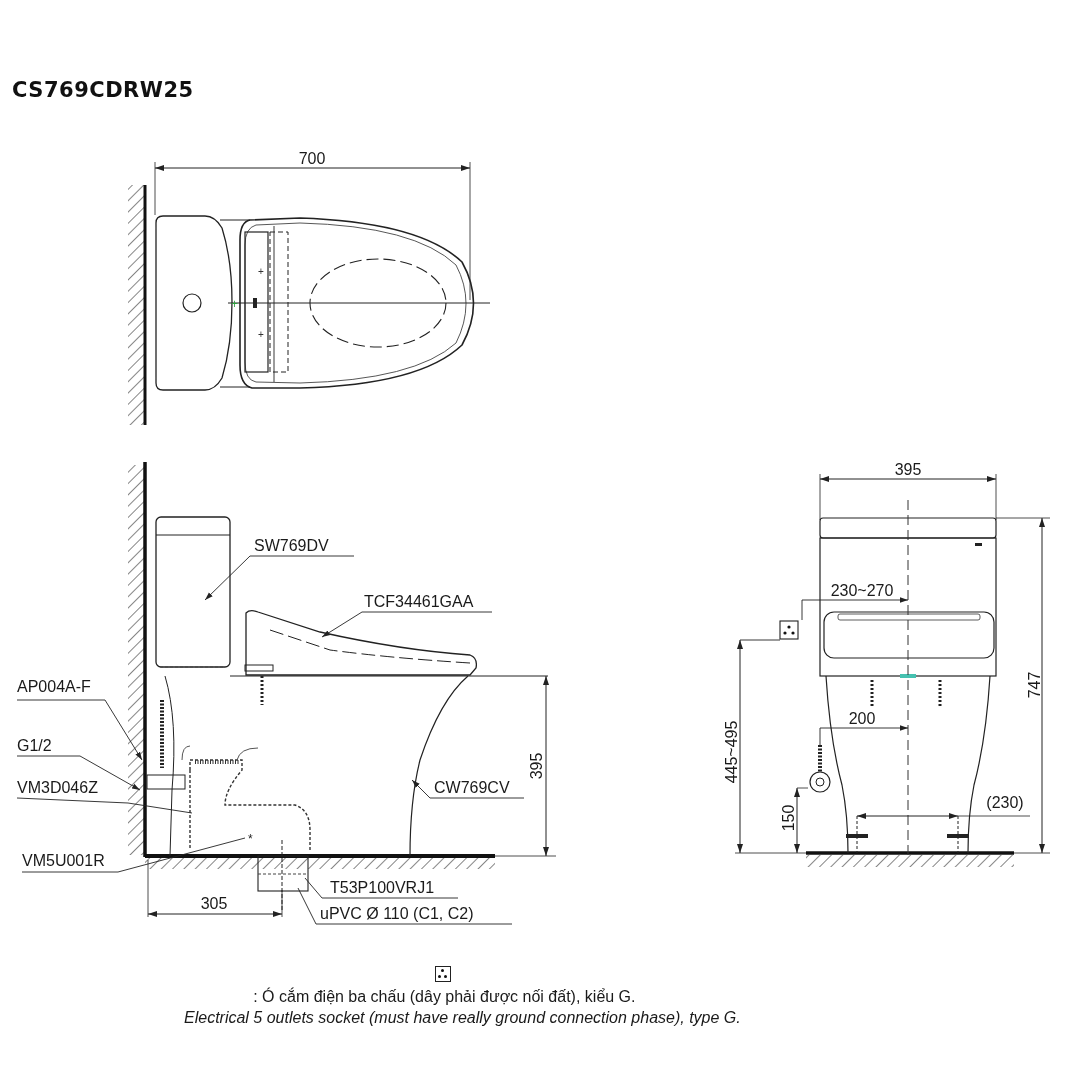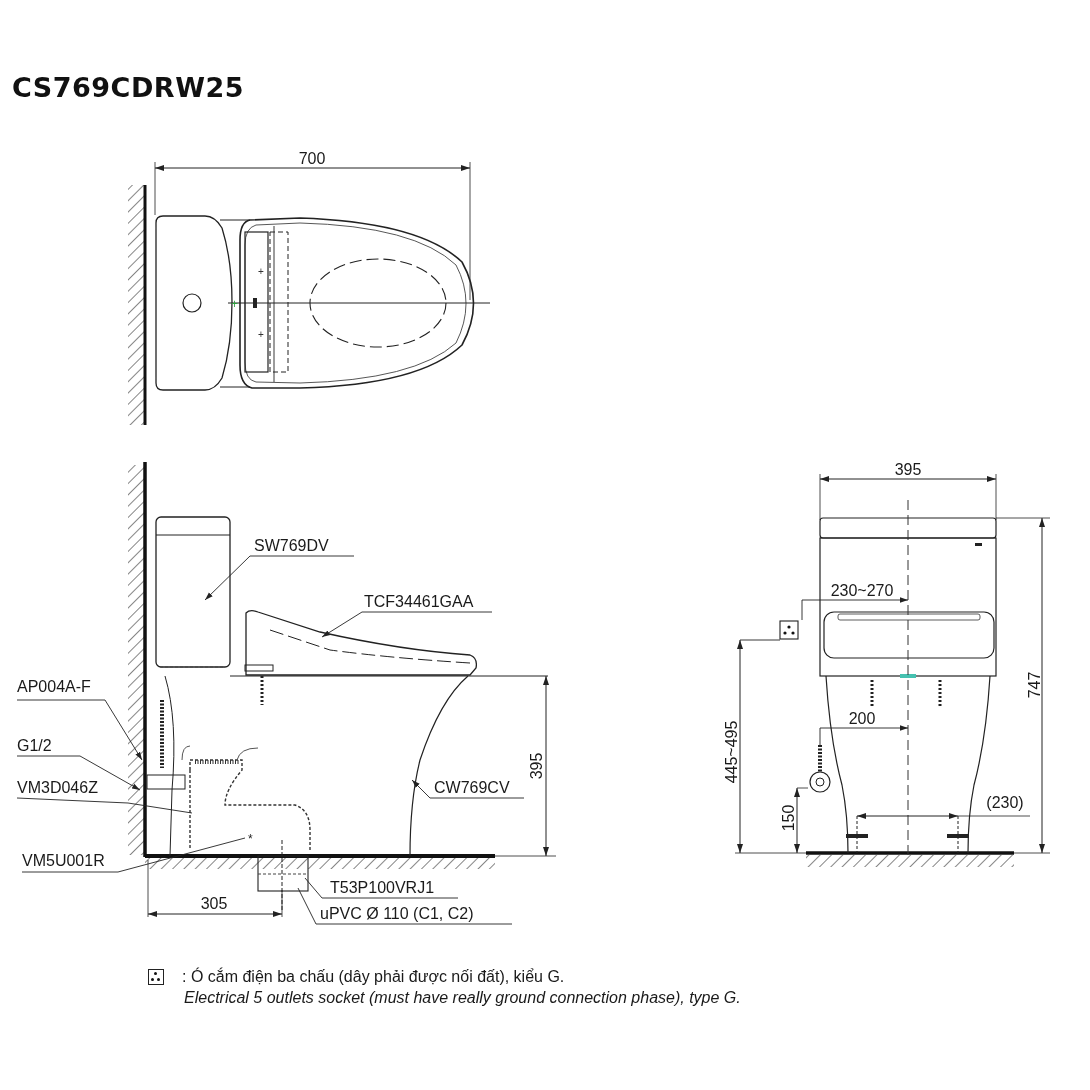--- a/index.html
+++ b/index.html
@@ -1,24 +1,24 @@
 <!DOCTYPE html>
 <html><head>
 <meta charset="utf-8">
 <style>
   html, body { margin:0; padding:0; background:#ffffff; }
   body { width:1090px; height:1090px; position:relative; overflow:hidden;
          font-family:"Liberation Sans", sans-serif; color:#1a1a1a; }
-  .title { position:absolute; left:12px; top:72px; font-family:"DejaVu Sans", sans-serif;
-           font-weight:bold; font-size:27px; letter-spacing:0.5px; color:#111; }
+  .title { position:absolute; left:12px; top:78px; font-family:"DejaVu Sans", sans-serif;
+           font-weight:bold; font-size:21px; letter-spacing:0.5px; color:#111; }
   svg.drawing { position:absolute; left:0; top:0; }
   .lbl { font-family:"Liberation Sans", sans-serif; font-size:16px; fill:#1a1a1a; }
   .dim { font-family:"Liberation Sans", sans-serif; font-size:16px; fill:#1a1a1a; }
   .note { position:absolute; left:148px; top:966px; font-size:16px; line-height:21px; color:#1a1a1a; }
-  .note .vi { display:flex; align-items:center; gap:16px; }
+  .note .vi { display:flex; align-items:center; gap:4px;flex-direction:column; }
   .note .en { font-style:italic; padding-left:36px; }
   .socket-box { display:inline-block; width:16px; height:16px; border:1.5px solid #222;
                 position:relative; box-sizing:border-box; margin-right:2px; }
   .socket-box i { position:absolute; width:3px; height:3px; background:#111; border-radius:50%; }
 </style>
 </head>
 <body>
 
 <div class="title">CS769CDRW25</div>
 

